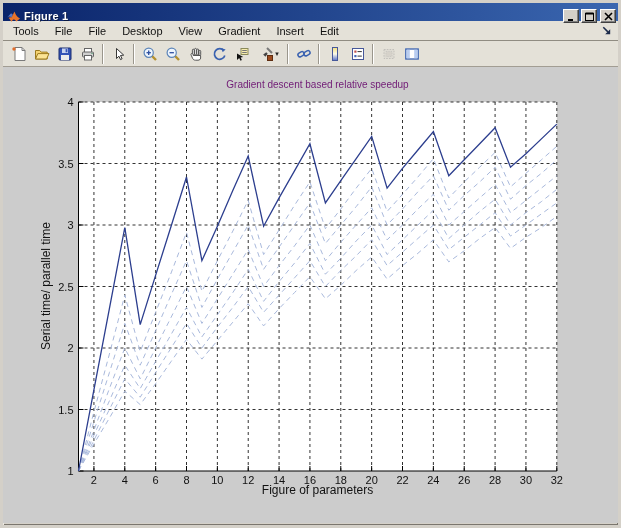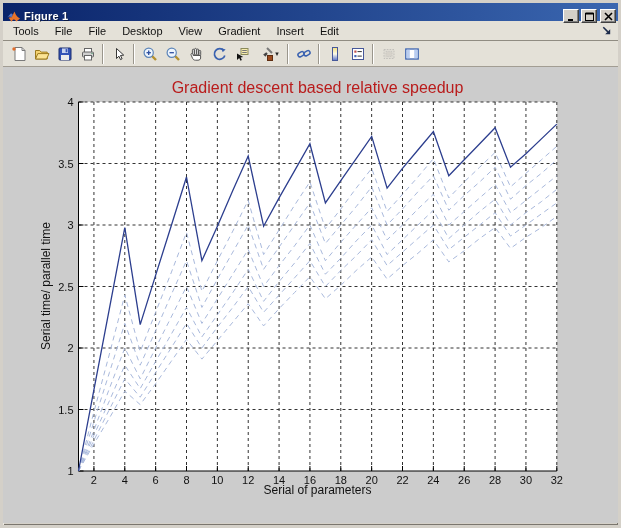--- a/index.html
+++ b/index.html
@@ -47,21 +47,21 @@
   .tb-btn{width:23px;height:22px;display:flex;align-items:center;justify-content:center;
     background:transparent;border:1px solid transparent;padding:0;cursor:default;}
   .tb-btn svg{width:16px;height:16px;display:block;}
   .tb-btn.disabled{opacity:.45;}
   .tb-caret{font-size:7px;color:#222;margin-left:1px;line-height:1;}
   .tb-sep{width:2px;height:20px;border-left:1px solid #9a968c;border-right:1px solid #ffffff;margin:0 3px;}
   
   .canvas{position:relative;width:615px;height:456px;background:var(--c-canvas,#cccccc);overflow:hidden;}
   .canvas svg.plot{position:absolute;left:0;top:0;}
   .chart-title{position:absolute;left:75px;top:12px;width:479px;text-align:center;
-    font-size:16px;color:#b91c1c;}
+    font-size:10px;color:#701a75;}
   .xlabel{position:absolute;left:75px;top:416px;width:479px;text-align:center;
     font-size:12px;color:#111;}
   .ylabel{position:absolute;left:43px;top:219px;width:0;height:0;}
   .ylabel span{position:absolute;white-space:nowrap;font-size:12px;color:#111;
     transform:translate(-50%,-50%) rotate(-90deg);}
   text.tick{font-size:11px;fill:#111;font-family:"Liberation Sans","DejaVu Sans",sans-serif;}
 </style>
 </head>
 <body>
 
@@ -321,19 +321,19 @@
         <text x="70.5" y="39" text-anchor="end" class="tick">4</text>
         <polyline points="75.5,404.0 90.9,345.0 106.4,287.1 121.8,228.1 137.2,284.7 152.6,245.3 168.1,206.0 183.5,165.4 198.9,224.4 214.4,193.7 229.8,164.1 245.2,133.4 260.6,187.5 276.1,162.9 291.5,138.3 306.9,114.9 322.4,161.7 337.8,142.0 353.2,121.1 368.7,101.4 384.1,144.5 399.5,127.3 414.9,110.0 430.4,91.6 445.8,130.9 461.2,114.9 476.7,100.2 492.1,85.4 507.5,119.9 522.9,106.3 538.4,92.8 553.8,79.3" fill="none" stroke="#a9b9dc" stroke-width="1" stroke-dasharray="5,4"></polyline>
         <polyline points="75.5,404.0 90.9,354.8 106.4,305.6 121.8,256.4 137.2,298.2 152.6,263.8 168.1,228.1 183.5,193.7 198.9,240.4 214.4,212.1 229.8,185.1 245.2,158.0 260.6,202.3 276.1,180.1 291.5,158.0 306.9,135.9 322.4,176.5 337.8,158.0 353.2,139.6 368.7,119.9 384.1,158.0 399.5,142.0 414.9,124.8 430.4,108.8 445.8,143.2 461.2,128.5 476.7,114.9 492.1,100.2 507.5,132.2 522.9,118.6 538.4,106.3 553.8,92.8" fill="none" stroke="#a9b9dc" stroke-width="1" stroke-dasharray="5,4"></polyline>
         <polyline points="75.5,404.0 90.9,363.4 106.4,321.6 121.8,281.0 137.2,311.8 152.6,281.0 168.1,250.3 183.5,219.5 198.9,256.4 214.4,231.8 229.8,207.2 245.2,182.6 260.6,219.5 276.1,198.6 291.5,178.9 306.9,158.0 322.4,193.7 337.8,175.2 353.2,158.0 368.7,140.8 384.1,172.8 399.5,158.0 414.9,142.0 430.4,127.3 445.8,158.0 461.2,144.5 476.7,130.9 492.1,117.4 507.5,145.7 522.9,133.4 538.4,121.1 553.8,108.8" fill="none" stroke="#a9b9dc" stroke-width="1" stroke-dasharray="5,4"></polyline>
         <polyline points="75.5,404.0 90.9,368.3 106.4,333.9 121.8,298.2 137.2,321.6 152.6,294.5 168.1,267.5 183.5,240.4 198.9,269.9 214.4,247.8 229.8,225.6 245.2,202.3 260.6,234.3 276.1,214.6 291.5,196.1 306.9,176.5 322.4,207.2 337.8,191.2 353.2,174.0 368.7,158.0 384.1,187.5 399.5,172.8 414.9,158.0 430.4,143.2 445.8,171.5 461.2,158.0 476.7,144.5 492.1,132.2 507.5,158.0 522.9,145.7 538.4,134.6 553.8,122.3" fill="none" stroke="#a9b9dc" stroke-width="1" stroke-dasharray="5,4"></polyline>
         <polyline points="75.5,404.0 90.9,373.3 106.4,342.5 121.8,311.8 137.2,330.2 152.6,305.6 168.1,281.0 183.5,256.4 198.9,281.0 214.4,260.1 229.8,240.4 245.2,219.5 260.6,245.3 276.1,228.1 291.5,210.9 306.9,193.7 322.4,219.5 337.8,203.5 353.2,188.8 368.7,172.8 384.1,198.6 399.5,185.1 414.9,171.5 430.4,158.0 445.8,182.6 461.2,170.3 476.7,158.0 492.1,145.7 507.5,169.1 522.9,158.0 538.4,146.9 553.8,135.9" fill="none" stroke="#a9b9dc" stroke-width="1" stroke-dasharray="5,4"></polyline>
         <polyline points="75.5,404.0 90.9,376.9 106.4,351.1 121.8,324.1 137.2,337.6 152.6,316.7 168.1,294.5 183.5,272.4 198.9,292.1 214.4,273.6 229.8,255.2 245.2,236.7 260.6,258.9 276.1,241.6 291.5,225.6 306.9,209.7 322.4,231.8 337.8,218.3 353.2,203.5 368.7,190.0 384.1,212.1 399.5,198.6 414.9,186.3 430.4,172.8 445.8,194.9 461.2,183.8 476.7,171.5 492.1,160.5 507.5,181.4 522.9,170.3 538.4,160.5 553.8,149.4" fill="none" stroke="#a9b9dc" stroke-width="1" stroke-dasharray="5,4"></polyline>
         <polyline points="75.5,404.0 90.9,322.8 106.4,241.6 121.8,160.5 137.2,257.6 152.6,208.4 168.1,159.2 183.5,110.0 198.9,193.7 214.4,159.2 229.8,123.6 245.2,89.1 260.6,159.2 276.1,130.9 291.5,103.9 306.9,76.8 322.4,135.9 337.8,113.7 353.2,91.6 368.7,69.4 384.1,121.1 399.5,101.4 414.9,83.0 430.4,64.5 445.8,108.8 461.2,92.8 476.7,76.8 492.1,60.8 507.5,100.2 522.9,86.7 538.4,71.9 553.8,57.1" fill="none" stroke="#2c3e8e" stroke-width="1.3"></polyline>
       </svg>
     <div class="chart-title">Gradient descent based relative speedup</div>
-    <div class="xlabel">Serial of parameters</div>
+    <div class="xlabel">Figure of parameters</div>
     <div class="ylabel">
         <span>Serial time/ parallel time</span>
       </div>
   </div>
 
 </div>
 
 </body></html>

